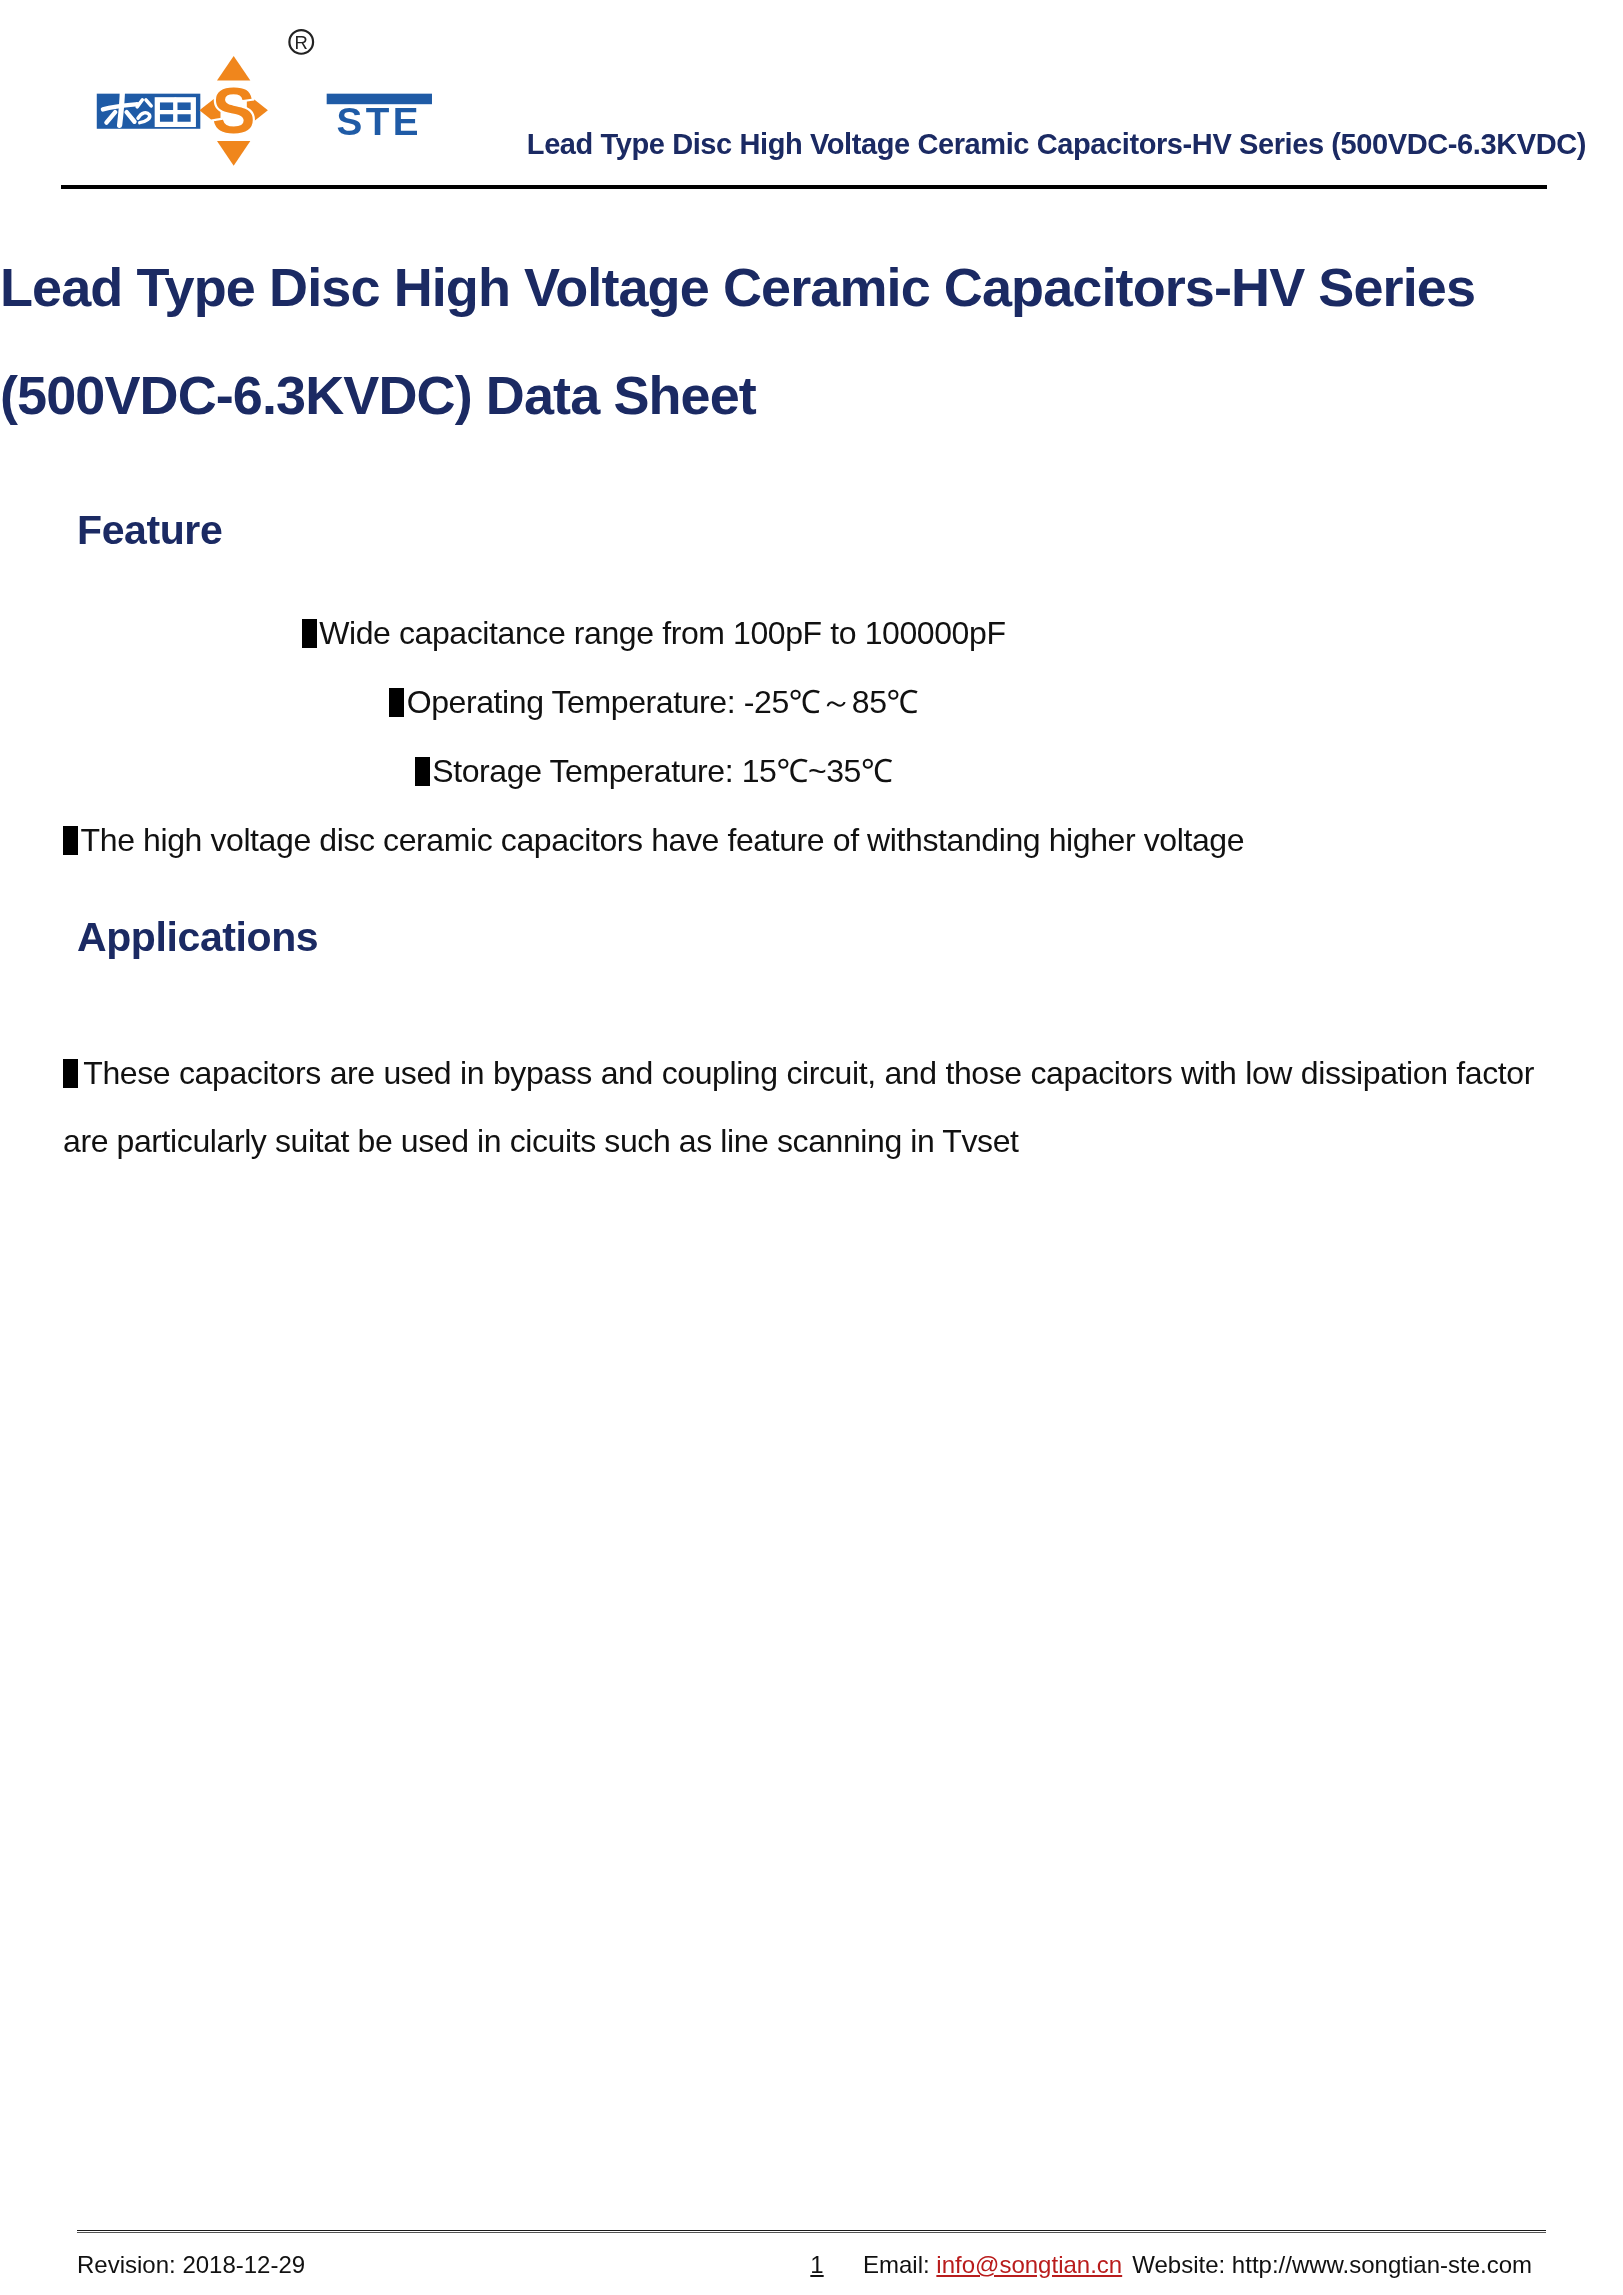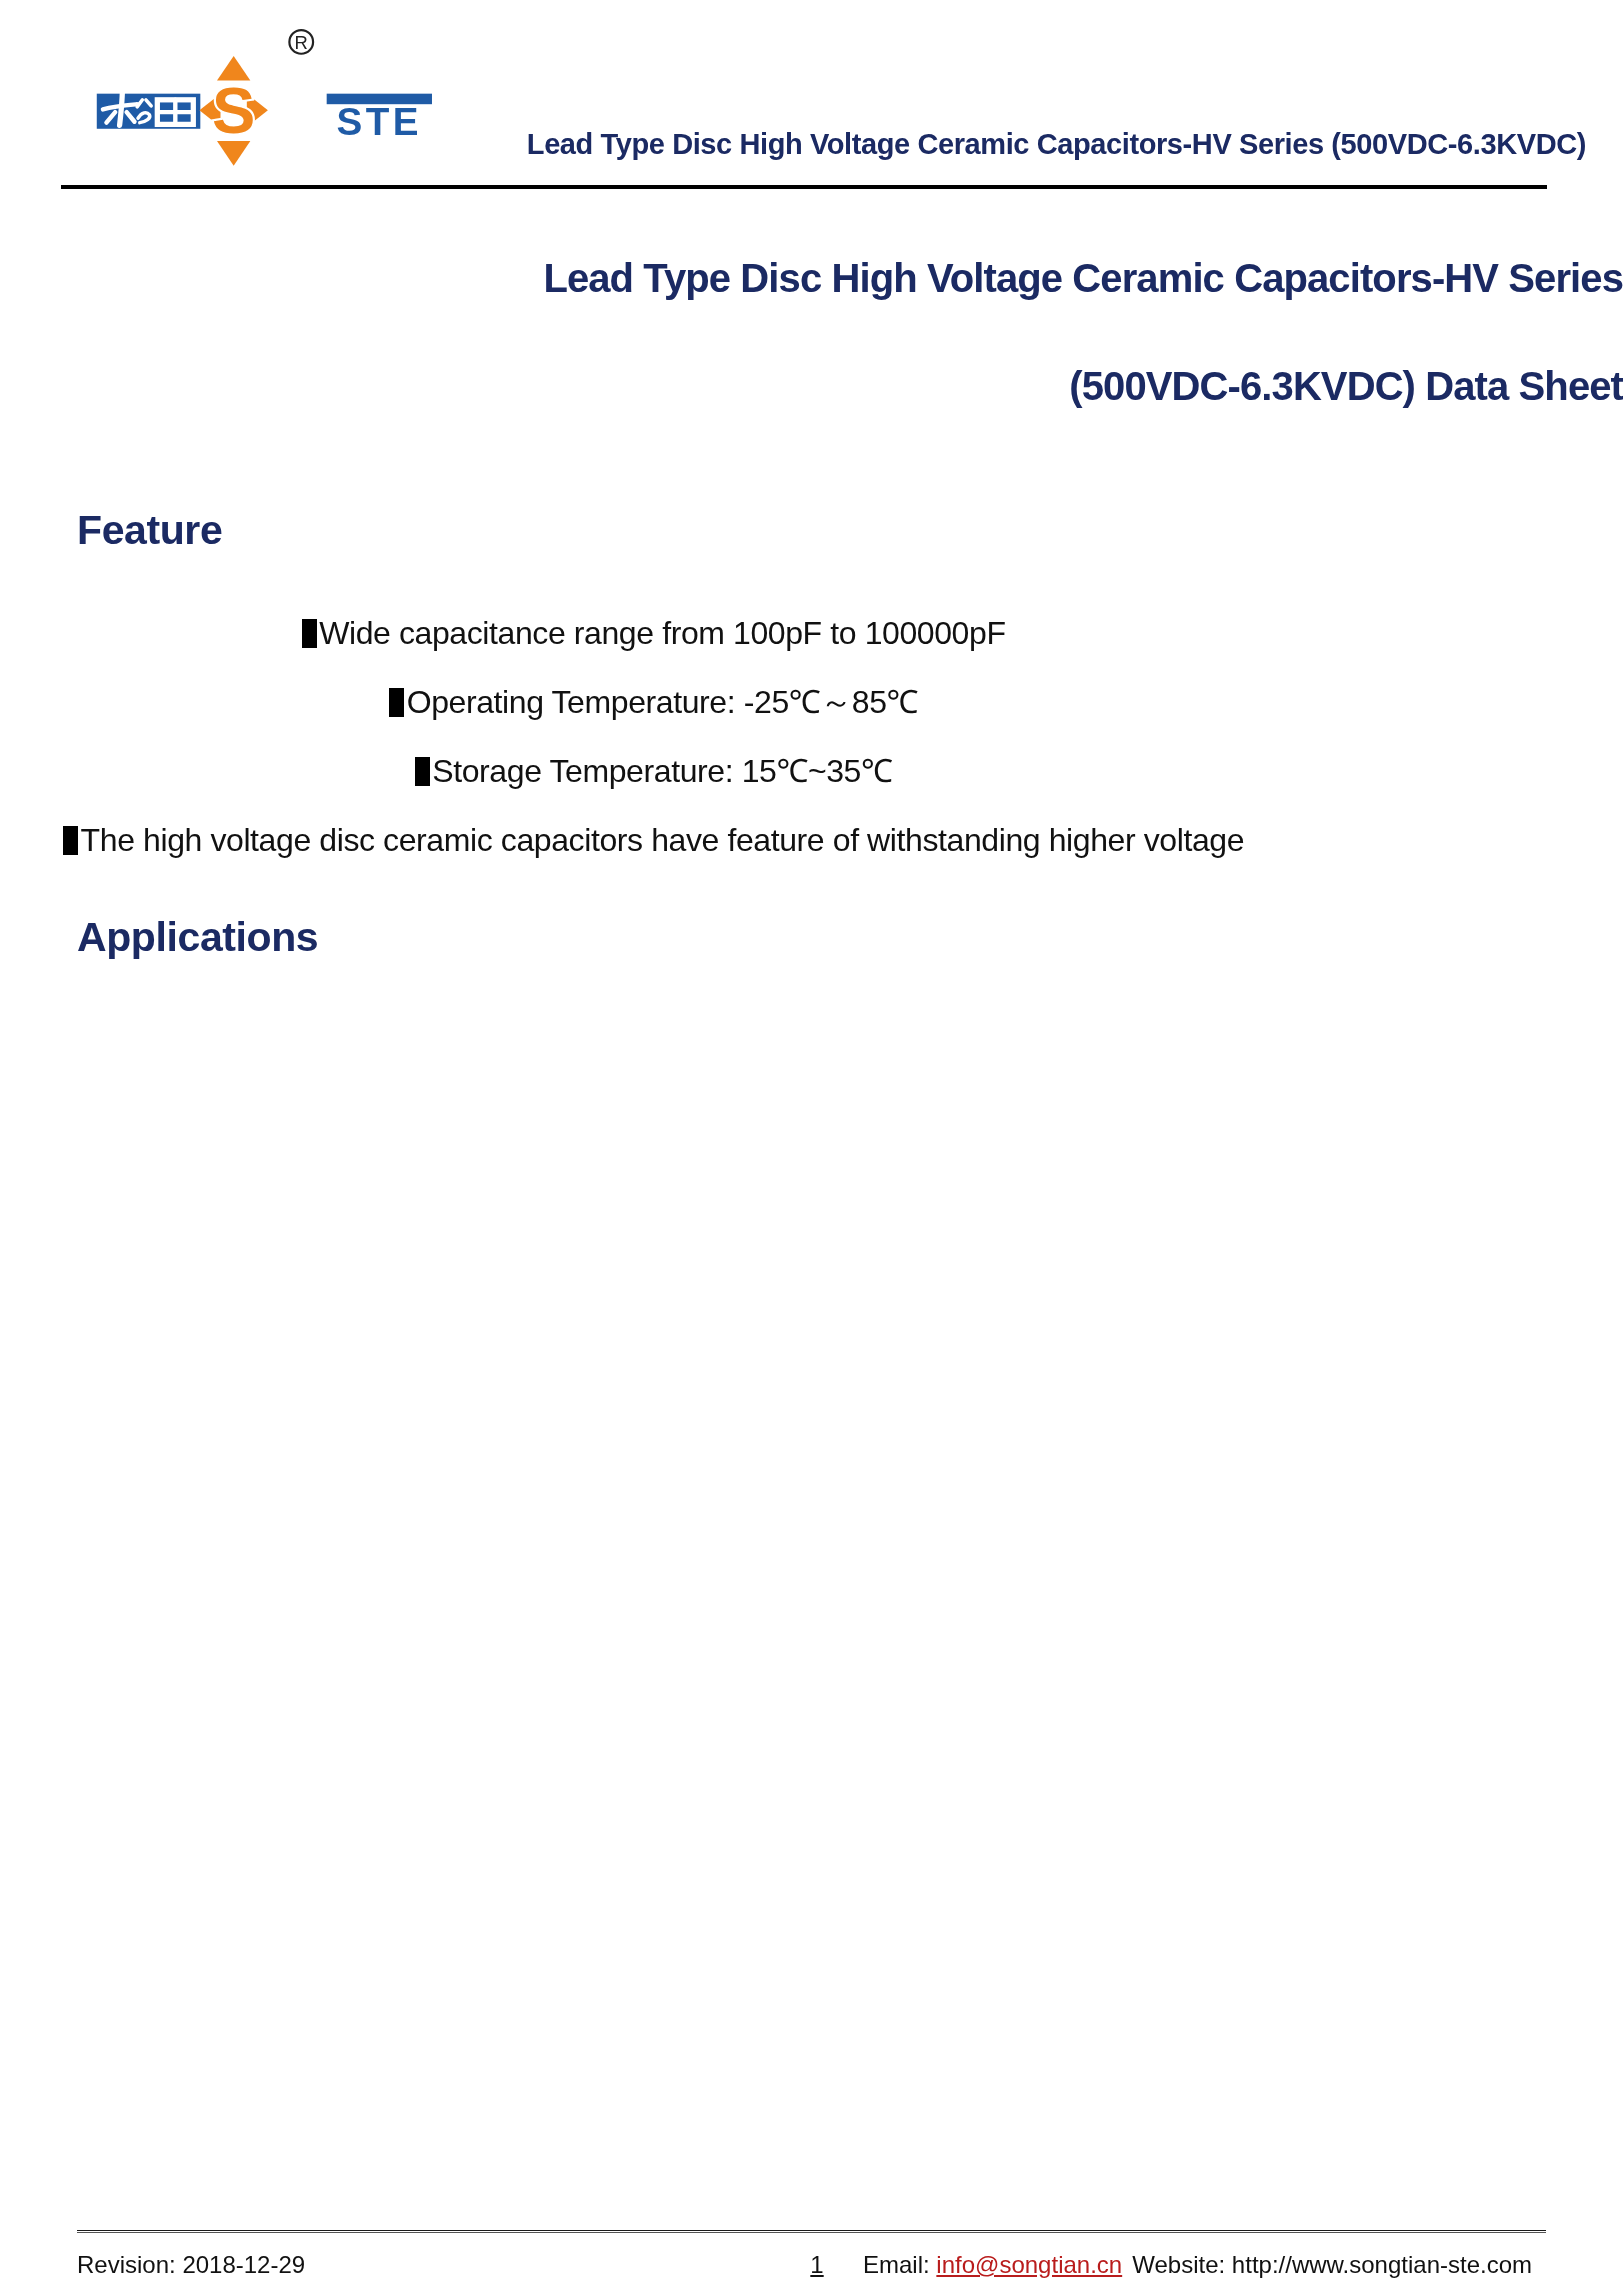--- a/index.html
+++ b/index.html
@@ -20,22 +20,22 @@
     font-size:29px; font-weight:bold; letter-spacing:-0.4px;
     color:#1b2a63; white-space:nowrap;
   }
   .header-rule {
     position:absolute; left:61px; top:185px;
     width:1486px; height:4.4px; background:#000;
   }
   
   .doc-title {
     position:absolute; left:0; width:100%;
-    text-align:right; color:#1b2a63;
-    font-size:40px; font-weight:bold; letter-spacing:-0.9px;
+    text-align:left; color:#1b2a63;
+    font-size:54px; font-weight:bold; letter-spacing:-0.9px;
     white-space:nowrap;
   }
   .doc-title.line1 { top:256px; }
   .doc-title.line2 { top:364px; }
   
   .section-heading {
     position:absolute; left:77px;
     font-size:41px; font-weight:bold; letter-spacing:-0.4px;
     color:#1b2a63;
   }
@@ -136,20 +136,21 @@
     <div class="bullet-item">
       <span class="sq"></span><span>Storage Temperature: 15℃~35℃</span>
     </div>
     <div class="bullet-item">
       <span class="sq"></span><span>The high voltage disc ceramic capacitors have feature of withstanding higher voltage</span>
     </div>
   </div>
 
   <div class="section-heading applications-heading">Applications</div>
 
+  <p class="applications-text"><span class="sq"></span><span>These capacitors are used in bypass and coupling circuit, and those capacitors with low dissipation factor are particularly suitat be used in cicuits such as line scanning in Tvset</span></p>
 
   <div class="footer-rule"></div>
 
   <div class="footer-item footer-revision">Revision: 2018-12-29</div>
 
   <div class="footer-item footer-page">1</div>
 
   <div class="footer-item footer-email">
     <span>Email: </span><a class="plainlink">info@songtian.cn</a>
   </div>

